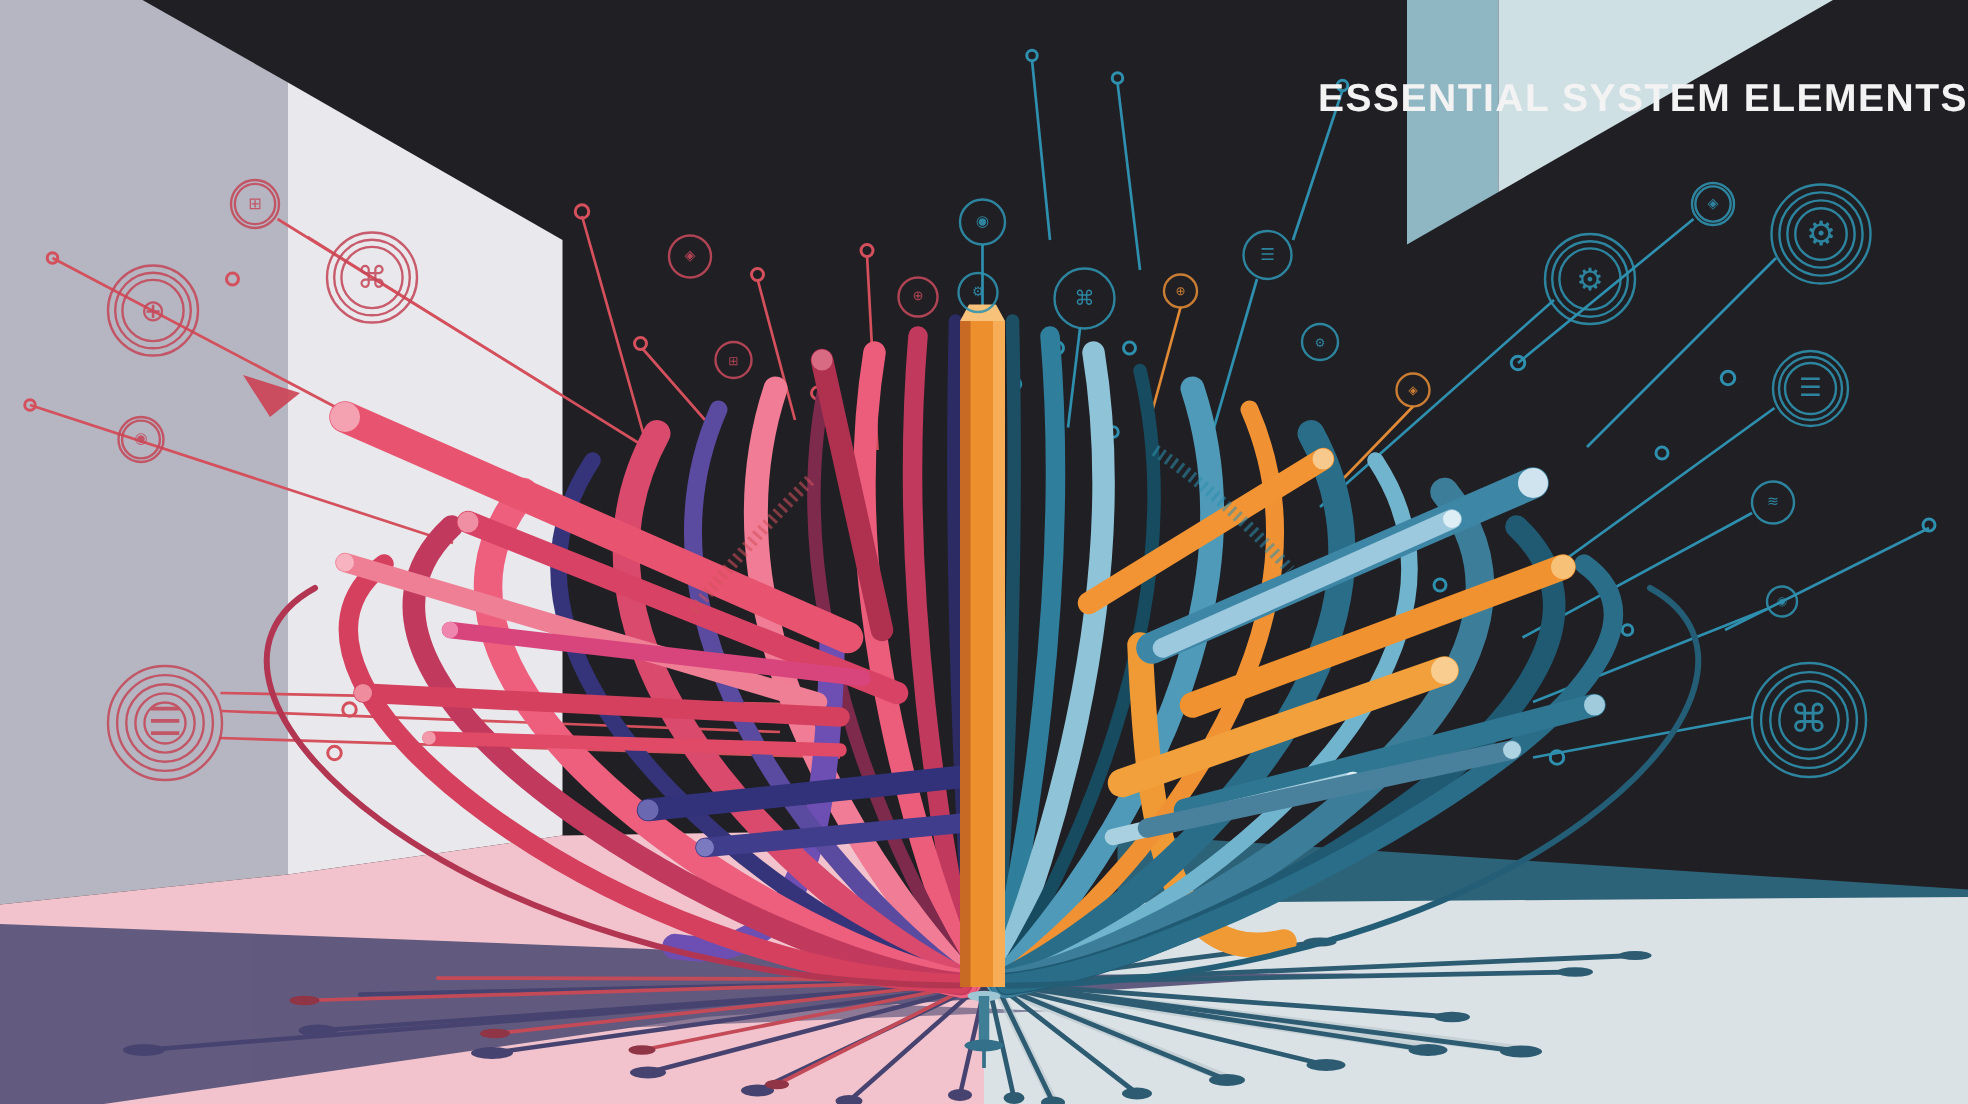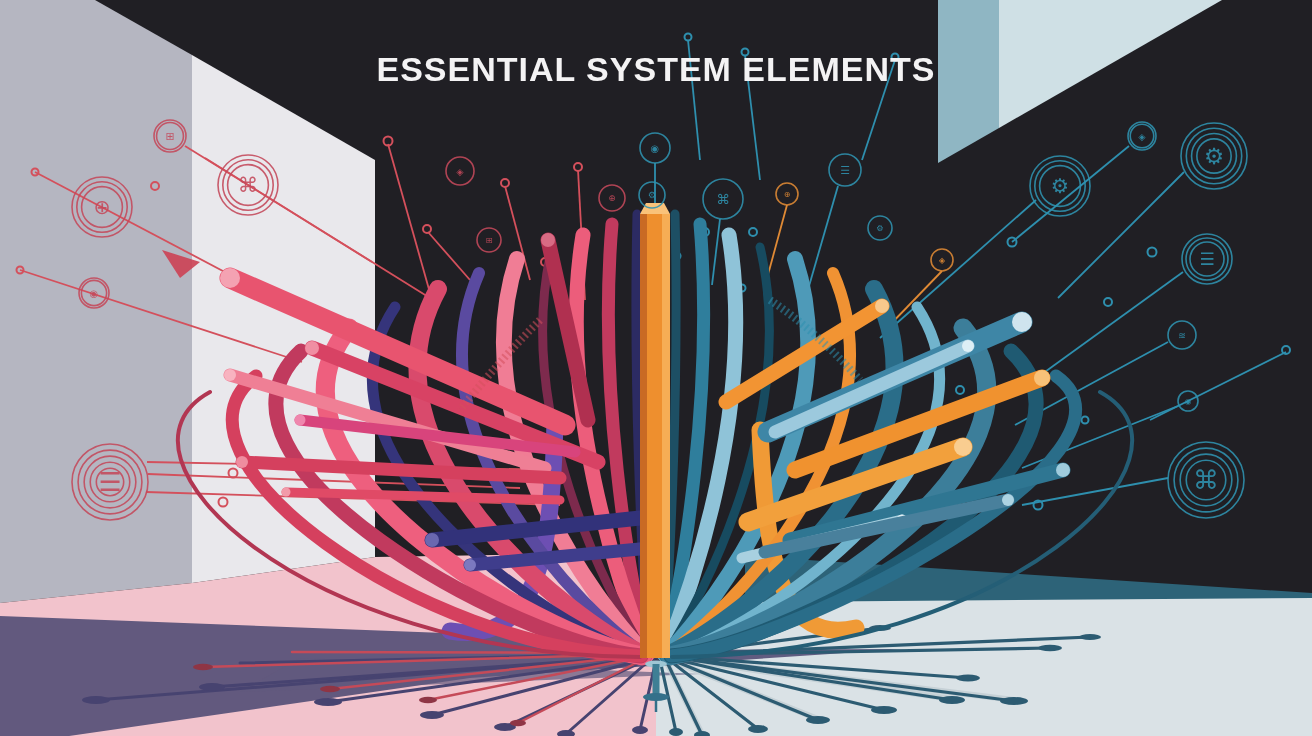--- a/index.html
+++ b/index.html
@@ -3,22 +3,22 @@
 <meta charset="utf-8">
 <style>
   html,body{margin:0;padding:0;background:#141318;}
   .stage{position:relative;width:1312px;height:736px;overflow:hidden;
          background:var(--c-background,#201f24);
          font-family:"Liberation Sans",sans-serif;}
   .art{position:absolute;left:0;top:0;}
   .title{position:absolute;top:46px;left:0;width:100%;text-align:center;z-index:5;}
   .title h1{margin:0;font-size:39px;font-weight:800;letter-spacing:1px;
             color:var(--c-title-color,#f4f3f4);}
-  .title h2{margin:4px 0 0 0;font-size:34px;font-weight:800;letter-spacing:1px;
-            color:var(--c-title-color,#f4f3f4);}
+  .title h2{margin:4px 0 0 0;font-size:26px;font-weight:800;letter-spacing:1px;
+            color:var(--c-title-color,#f4f3f4);text-align:right;}
   #icon-layer{position:absolute;inset:0;z-index:4;pointer-events:none;}
   .ring-icon{position:absolute;opacity:.88;}
   .ring-icon text{font-family:"DejaVu Sans",sans-serif;}
 </style>
 </head>
 <body>
 
 <div class="stage">
 
   <svg class="art" width="1312" height="736" viewBox="0 0 1312 736">

